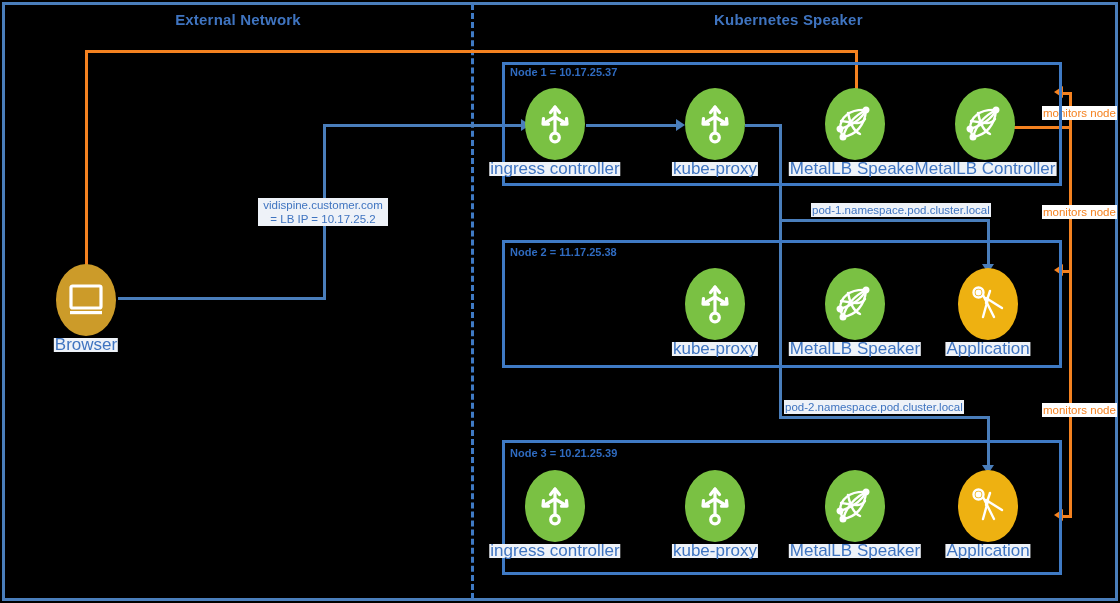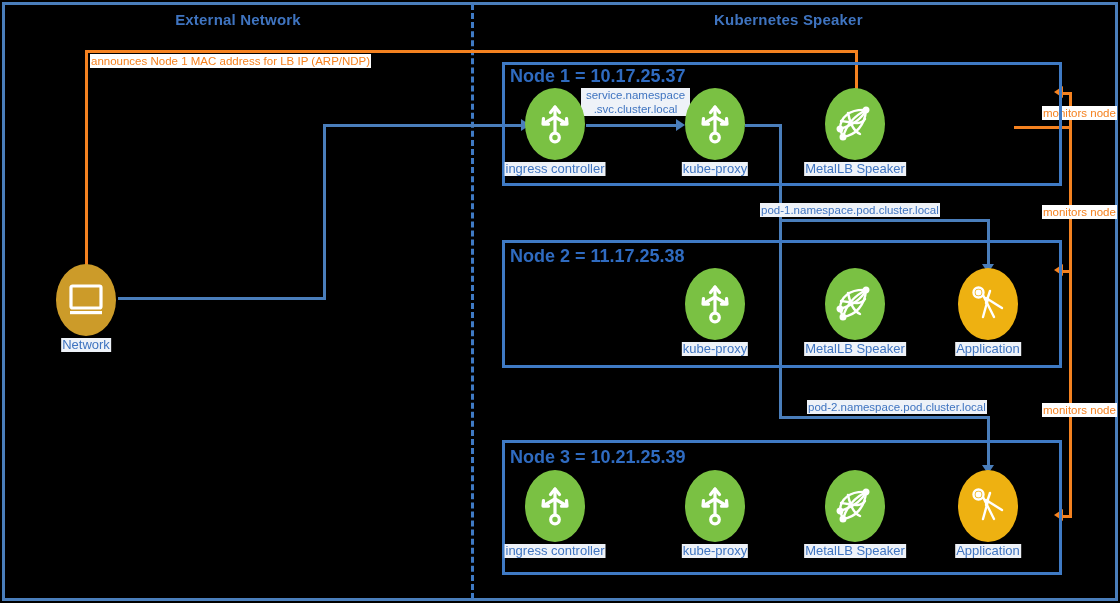--- a/index.html
+++ b/index.html
@@ -7,31 +7,31 @@
          font-family:"Liberation Sans",sans-serif;overflow:hidden;padding-left:28px;}
 
   
   .box{position:absolute;box-sizing:border-box;}
   .outer-border{border:3px solid #4a7ebb;}
   .node-box{border:3px solid #3f7ac4;}
   .divider{position:absolute;border-left:3px dashed #3f7ac4;}
 
   .section-title{position:absolute;color:#3f74c0;font-weight:bold;font-size:15px;
                  white-space:nowrap;letter-spacing:.2px;}
-  .node-title{position:absolute;color:#2f6bc0;font-weight:bold;font-size:18px;white-space:nowrap;}
+  .node-title{position:absolute;color:#2f6bc0;font-weight:bold;font-size:11px;white-space:nowrap;}
 
   
   .icon-wrap{position:absolute;width:60px;height:72px;}
   .circle{position:absolute;left:0;top:0;width:60px;height:72px;border-radius:50%;
           display:flex;align-items:center;justify-content:center;}
   .c-green{background:#7ac143;}
   .c-gold{background:#eeb111;}
   .c-bronze{background:#cc9b29;}
   .icon-label{position:absolute;top:74px;left:50%;transform:translateX(-50%);
-              background:#eef2f8;color:#3f74c0;font-size:13px;white-space:nowrap;
+              background:#eef2f8;color:#3f74c0;font-size:17px;white-space:nowrap;
               padding:0 1px;line-height:14px;}
 
   
   .ln{position:absolute;background:#4a7ebb;}
   .ln-h{height:3px;}
   .ln-v{width:3px;}
   .ol{position:absolute;background:#f58220;}
   .ol-h{height:3px;}
   .ol-v{width:3px;}
 
@@ -60,21 +60,20 @@
   <div class="section-title" style="left:170px;top:11px;width:136px;text-align:center;">External Network</div>
   <div class="section-title" style="left:714px;top:11px;width:145px;text-align:center;">Kubernetes Speaker</div>
 
   <div class="ol ol-v" style="left:855px;top:50px;height:44px;"></div>
 
   <div class="ol ol-h" style="left:85px;top:50px;width:773px;"></div>
 
   <div class="ol ol-v" style="left:85px;top:50px;height:218px;"></div>
   <div class="arrow ar-o-down" style="left:80px;top:266px;"></div>
 
-  <div class="olabel" style="left:90px;top:54px;">announces Node 1 MAC address for LB IP (ARP/NDP)</div>
 
   <div class="ol ol-h" style="left:1014px;top:126px;width:58px;"></div>
 
   <div class="ol ol-v" style="left:1069px;top:92px;height:426px;"></div>
 
   <div class="ol ol-h" style="left:1063px;top:92px;width:9px;"></div>
   <div class="arrow ar-o-left" style="left:1054px;top:86px;"></div>
   <div class="olabel" style="left:1042px;top:106px;">monitors node</div>
 
   <div class="ol ol-h" style="left:1063px;top:270px;width:9px;"></div>
@@ -82,56 +81,56 @@
   <div class="olabel" style="left:1042px;top:205px;">monitors node</div>
 
   <div class="ol ol-h" style="left:1063px;top:515px;width:9px;"></div>
   <div class="arrow ar-o-left" style="left:1054px;top:509px;"></div>
   <div class="olabel" style="left:1042px;top:403px;">monitors node</div>
 
   <div class="ln ln-h" style="left:118px;top:297px;width:207px;"></div>
   <div class="ln ln-v" style="left:323px;top:124px;height:176px;"></div>
   <div class="ln ln-h" style="left:323px;top:124px;width:200px;"></div>
   <div class="arrow ar-right" style="left:521px;top:119px;"></div>
+  <div class="elabel center" style="left:258px;top:198px;width:128px;">vidispine.customer.com
+= LB IP = 10.17.25.2</div>
 
   <div class="ln ln-h" style="left:586px;top:124px;width:92px;"></div>
   <div class="arrow ar-right" style="left:676px;top:119px;"></div>
-  <div class="elabel center" style="left:581px;top:88px;width:107px;">service.namespace
-.svc.cluster.local</div>
 
   <div class="ln ln-h" style="left:745px;top:124px;width:37px;"></div>
   <div class="ln ln-v" style="left:779px;top:124px;height:292px;"></div>
 
   <div class="ln ln-h" style="left:779px;top:219px;width:211px;"></div>
   <div class="ln ln-v" style="left:987px;top:219px;height:49px;"></div>
   <div class="arrow ar-down" style="left:982px;top:264px;"></div>
-  <div class="elabel" style="left:760px;top:203px;">pod-1.namespace.pod.cluster.local</div>
+  <div class="elabel" style="left:811px;top:203px;">pod-1.namespace.pod.cluster.local</div>
 
   <div class="ln ln-h" style="left:779px;top:416px;width:211px;"></div>
   <div class="ln ln-v" style="left:987px;top:416px;height:53px;"></div>
   <div class="arrow ar-down" style="left:982px;top:465px;"></div>
-  <div class="elabel" style="left:807px;top:400px;">pod-2.namespace.pod.cluster.local</div>
+  <div class="elabel" style="left:784px;top:400px;">pod-2.namespace.pod.cluster.local</div>
 
   <div class="box node-box" style="left:502px;top:62px;width:560px;height:124px;"></div>
   <div class="node-title" style="left:510px;top:66px;">Node 1 = 10.17.25.37</div>
 
   <div class="box node-box" style="left:502px;top:240px;width:560px;height:128px;"></div>
   <div class="node-title" style="left:510px;top:246px;">Node 2 = 11.17.25.38</div>
 
   <div class="box node-box" style="left:502px;top:440px;width:560px;height:135px;"></div>
   <div class="node-title" style="left:510px;top:447px;">Node 3 = 10.21.25.39</div>
 
   <div class="icon-wrap" style="left:56px;top:264px;">
     <div class="circle c-bronze">
       <svg width="34" height="32" viewBox="0 0 34 32">
         <rect x="2" y="2" width="30" height="22" rx="1.5" fill="none" stroke="#fff" stroke-width="3.2"></rect>
         <rect x="1" y="27" width="32" height="3.2" fill="#fff"></rect>
       </svg>
     </div>
-    <div class="icon-label">Network</div>
+    <div class="icon-label">Browser</div>
   </div>
 
   <div class="icon-wrap" style="left:525px;top:88px;">
     <div class="circle c-green">
       <svg width="38" height="44" viewBox="0 0 38 44">
         <g fill="none" stroke="#fff" stroke-width="3.2" stroke-linecap="round" stroke-linejoin="round">
           <path d="M19 5 L19 30"></path>
           <path d="M19 5 L14.5 10.5 M19 5 L23.5 10.5"></path>
           <path d="M19 15 L7 22 M7 22 L7.5 16.5 M7 22 L12.5 22.2"></path>
           <path d="M19 15 L31 22 M31 22 L30.5 16.5 M31 22 L25.5 22.2"></path>
@@ -168,127 +167,144 @@
           <path d="M7 18 C17 19 26 23 31 16"></path>
           <circle cx="32" cy="7" r="2.3" fill="#fff"></circle>
           <circle cx="6" cy="26" r="2.3" fill="#fff"></circle>
           <circle cx="9" cy="34" r="2.3" fill="#fff"></circle>
         </g>
       </svg>
     </div>
     <div class="icon-label">MetalLB Speaker</div>
   </div>
 
-
-  <div class="icon-wrap" style="left:685px;top:268px;">
-    <div class="circle c-green">
-      <svg width="38" height="44" viewBox="0 0 38 44">
-        <g fill="none" stroke="#fff" stroke-width="3.2" stroke-linecap="round" stroke-linejoin="round">
-          <path d="M19 5 L19 30"></path>
-          <path d="M19 5 L14.5 10.5 M19 5 L23.5 10.5"></path>
-          <path d="M19 15 L7 22 M7 22 L7.5 16.5 M7 22 L12.5 22.2"></path>
-          <path d="M19 15 L31 22 M31 22 L30.5 16.5 M31 22 L25.5 22.2"></path>
-          <circle cx="19" cy="35.5" r="4.3"></circle>
-        </g>
-      </svg>
-    </div>
-    <div class="icon-label">kube-proxy</div>
-  </div>
-
-  <div class="icon-wrap" style="left:825px;top:268px;">
+  <div class="icon-wrap" style="left:955px;top:88px;">
     <div class="circle c-green">
       <svg width="42" height="42" viewBox="0 0 42 42">
         <g fill="none" stroke="#fff" stroke-width="2.4" stroke-linecap="round" stroke-linejoin="round">
           <path d="M6 26 C6 14 16 6 32 7 C31 22 22 32 9 34 Z"></path>
           <path d="M32 7 C22 12 13 20 9 34"></path>
           <path d="M6 26 C16 23 27 17 32 7"></path>
           <path d="M14 10 C16 20 19 28 26 31"></path>
           <path d="M7 18 C17 19 26 23 31 16"></path>
           <circle cx="32" cy="7" r="2.3" fill="#fff"></circle>
           <circle cx="6" cy="26" r="2.3" fill="#fff"></circle>
           <circle cx="9" cy="34" r="2.3" fill="#fff"></circle>
         </g>
       </svg>
     </div>
-    <div class="icon-label">MetalLB Speaker</div>
-  </div>
-
-  <div class="icon-wrap" style="left:958px;top:268px;">
-    <div class="circle c-gold">
-      <svg width="40" height="42" viewBox="0 0 40 42">
-        <g fill="none" stroke="#fff" stroke-width="2.4" stroke-linecap="round" stroke-linejoin="round">
-          <circle cx="10.5" cy="9.5" r="5"></circle>
-          <circle cx="10.5" cy="9.5" r="1.8" fill="#fff"></circle>
-          <path d="M15 12 L26 34"></path>
-          <path d="M20 16 L15 34"></path>
-          <path d="M22 8 L18 20"></path>
-          <path d="M18 15 L34 25"></path>
-        </g>
-      </svg>
-    </div>
-    <div class="icon-label">Application</div>
-  </div>
-
-  <div class="icon-wrap" style="left:525px;top:470px;">
-    <div class="circle c-green">
-      <svg width="38" height="44" viewBox="0 0 38 44">
-        <g fill="none" stroke="#fff" stroke-width="3.2" stroke-linecap="round" stroke-linejoin="round">
-          <path d="M19 5 L19 30"></path>
-          <path d="M19 5 L14.5 10.5 M19 5 L23.5 10.5"></path>
-          <path d="M19 15 L7 22 M7 22 L7.5 16.5 M7 22 L12.5 22.2"></path>
-          <path d="M19 15 L31 22 M31 22 L30.5 16.5 M31 22 L25.5 22.2"></path>
-          <circle cx="19" cy="35.5" r="4.3"></circle>
-        </g>
-      </svg>
-    </div>
-    <div class="icon-label">ingress controller</div>
-  </div>
-
-  <div class="icon-wrap" style="left:685px;top:470px;">
+    <div class="icon-label">MetalLB Controller</div>
+  </div>
+
+  <div class="icon-wrap" style="left:685px;top:268px;">
     <div class="circle c-green">
       <svg width="38" height="44" viewBox="0 0 38 44">
         <g fill="none" stroke="#fff" stroke-width="3.2" stroke-linecap="round" stroke-linejoin="round">
           <path d="M19 5 L19 30"></path>
           <path d="M19 5 L14.5 10.5 M19 5 L23.5 10.5"></path>
           <path d="M19 15 L7 22 M7 22 L7.5 16.5 M7 22 L12.5 22.2"></path>
           <path d="M19 15 L31 22 M31 22 L30.5 16.5 M31 22 L25.5 22.2"></path>
           <circle cx="19" cy="35.5" r="4.3"></circle>
         </g>
       </svg>
     </div>
     <div class="icon-label">kube-proxy</div>
   </div>
 
-  <div class="icon-wrap" style="left:825px;top:470px;">
+  <div class="icon-wrap" style="left:825px;top:268px;">
     <div class="circle c-green">
       <svg width="42" height="42" viewBox="0 0 42 42">
         <g fill="none" stroke="#fff" stroke-width="2.4" stroke-linecap="round" stroke-linejoin="round">
           <path d="M6 26 C6 14 16 6 32 7 C31 22 22 32 9 34 Z"></path>
           <path d="M32 7 C22 12 13 20 9 34"></path>
           <path d="M6 26 C16 23 27 17 32 7"></path>
           <path d="M14 10 C16 20 19 28 26 31"></path>
           <path d="M7 18 C17 19 26 23 31 16"></path>
           <circle cx="32" cy="7" r="2.3" fill="#fff"></circle>
           <circle cx="6" cy="26" r="2.3" fill="#fff"></circle>
           <circle cx="9" cy="34" r="2.3" fill="#fff"></circle>
         </g>
       </svg>
     </div>
     <div class="icon-label">MetalLB Speaker</div>
   </div>
 
-  <div class="icon-wrap" style="left:958px;top:470px;">
+  <div class="icon-wrap" style="left:958px;top:268px;">
     <div class="circle c-gold">
       <svg width="40" height="42" viewBox="0 0 40 42">
         <g fill="none" stroke="#fff" stroke-width="2.4" stroke-linecap="round" stroke-linejoin="round">
           <circle cx="10.5" cy="9.5" r="5"></circle>
           <circle cx="10.5" cy="9.5" r="1.8" fill="#fff"></circle>
           <path d="M15 12 L26 34"></path>
           <path d="M20 16 L15 34"></path>
           <path d="M22 8 L18 20"></path>
           <path d="M18 15 L34 25"></path>
         </g>
       </svg>
     </div>
     <div class="icon-label">Application</div>
   </div>
 
+  <div class="icon-wrap" style="left:525px;top:470px;">
+    <div class="circle c-green">
+      <svg width="38" height="44" viewBox="0 0 38 44">
+        <g fill="none" stroke="#fff" stroke-width="3.2" stroke-linecap="round" stroke-linejoin="round">
+          <path d="M19 5 L19 30"></path>
+          <path d="M19 5 L14.5 10.5 M19 5 L23.5 10.5"></path>
+          <path d="M19 15 L7 22 M7 22 L7.5 16.5 M7 22 L12.5 22.2"></path>
+          <path d="M19 15 L31 22 M31 22 L30.5 16.5 M31 22 L25.5 22.2"></path>
+          <circle cx="19" cy="35.5" r="4.3"></circle>
+        </g>
+      </svg>
+    </div>
+    <div class="icon-label">ingress controller</div>
+  </div>
+
+  <div class="icon-wrap" style="left:685px;top:470px;">
+    <div class="circle c-green">
+      <svg width="38" height="44" viewBox="0 0 38 44">
+        <g fill="none" stroke="#fff" stroke-width="3.2" stroke-linecap="round" stroke-linejoin="round">
+          <path d="M19 5 L19 30"></path>
+          <path d="M19 5 L14.5 10.5 M19 5 L23.5 10.5"></path>
+          <path d="M19 15 L7 22 M7 22 L7.5 16.5 M7 22 L12.5 22.2"></path>
+          <path d="M19 15 L31 22 M31 22 L30.5 16.5 M31 22 L25.5 22.2"></path>
+          <circle cx="19" cy="35.5" r="4.3"></circle>
+        </g>
+      </svg>
+    </div>
+    <div class="icon-label">kube-proxy</div>
+  </div>
+
+  <div class="icon-wrap" style="left:825px;top:470px;">
+    <div class="circle c-green">
+      <svg width="42" height="42" viewBox="0 0 42 42">
+        <g fill="none" stroke="#fff" stroke-width="2.4" stroke-linecap="round" stroke-linejoin="round">
+          <path d="M6 26 C6 14 16 6 32 7 C31 22 22 32 9 34 Z"></path>
+          <path d="M32 7 C22 12 13 20 9 34"></path>
+          <path d="M6 26 C16 23 27 17 32 7"></path>
+          <path d="M14 10 C16 20 19 28 26 31"></path>
+          <path d="M7 18 C17 19 26 23 31 16"></path>
+          <circle cx="32" cy="7" r="2.3" fill="#fff"></circle>
+          <circle cx="6" cy="26" r="2.3" fill="#fff"></circle>
+          <circle cx="9" cy="34" r="2.3" fill="#fff"></circle>
+        </g>
+      </svg>
+    </div>
+    <div class="icon-label">MetalLB Speaker</div>
+  </div>
+
+  <div class="icon-wrap" style="left:958px;top:470px;">
+    <div class="circle c-gold">
+      <svg width="40" height="42" viewBox="0 0 40 42">
+        <g fill="none" stroke="#fff" stroke-width="2.4" stroke-linecap="round" stroke-linejoin="round">
+          <circle cx="10.5" cy="9.5" r="5"></circle>
+          <circle cx="10.5" cy="9.5" r="1.8" fill="#fff"></circle>
+          <path d="M15 12 L26 34"></path>
+          <path d="M20 16 L15 34"></path>
+          <path d="M22 8 L18 20"></path>
+          <path d="M18 15 L34 25"></path>
+        </g>
+      </svg>
+    </div>
+    <div class="icon-label">Application</div>
+  </div>
+
 </div>
 
 </body></html>

